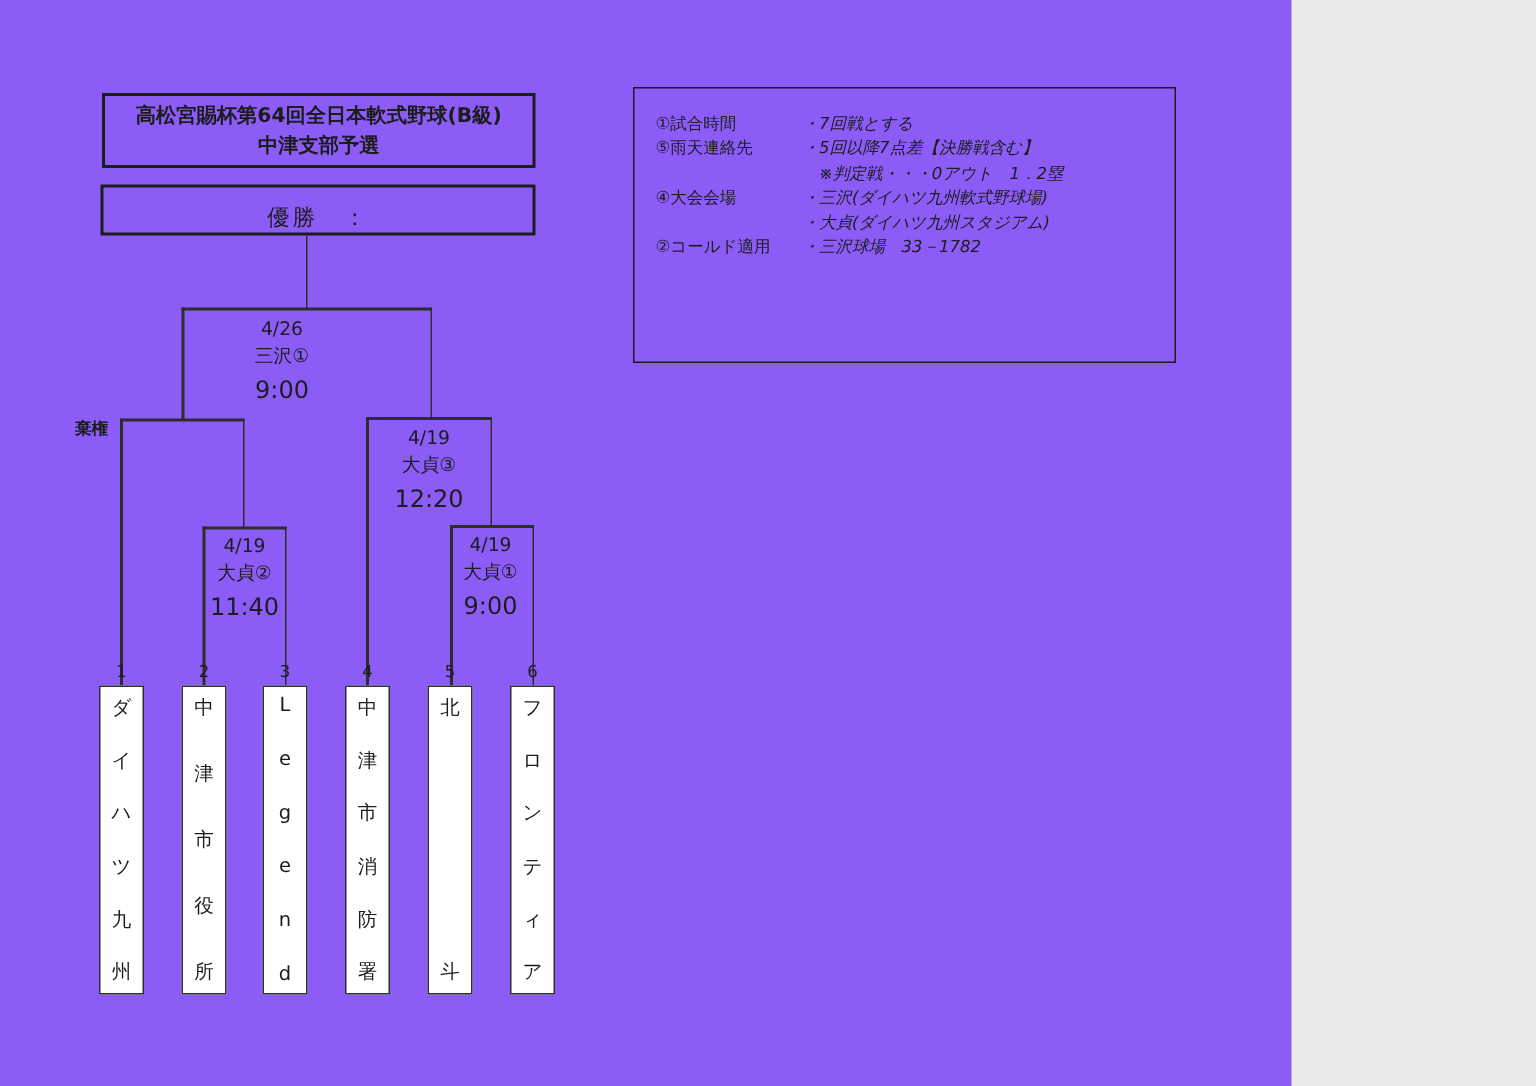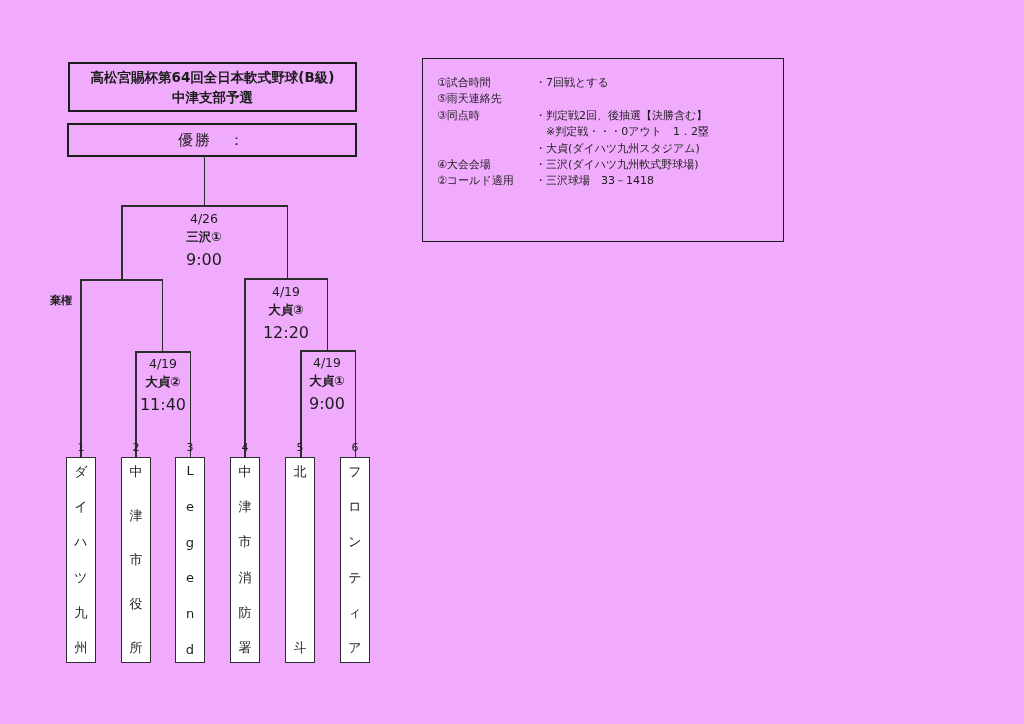--- a/index.html
+++ b/index.html
@@ -1,45 +1,45 @@
 <!DOCTYPE html>
 <html><head>
 <meta charset="utf-8">
 <style>
   html,body{margin:0;padding:0;background:#e9e9e9;}
   .page{
-    position:relative;width:1024px;height:724px;background:#f0abfc;
+    position:relative;width:861px;height:724px;background:#8b5cf6;
     font-family:"DejaVu Sans","Liberation Sans",sans-serif;color:#1c1c1c;overflow:hidden;
   }
   .title-box{
     position:absolute;left:68px;top:62px;width:289px;height:50px;
     border:2px solid #1c1c1c;box-sizing:border-box;
     display:flex;flex-direction:column;justify-content:center;align-items:center;
     font-weight:bold;font-size:13.5px;line-height:20px;text-align:center;
   }
   .champion-box{
     position:absolute;left:67px;top:123px;width:290px;height:34px;
     border:2px solid #1c1c1c;box-sizing:border-box;
-    display:flex;justify-content:center;align-items:center;
+    display:flex;justify-content:center;align-items:flex-end;
     font-size:15px;letter-spacing:2px;
   }
   .notes-box{
     position:absolute;left:422px;top:58px;width:362px;height:184px;
     border:1.5px solid #1c1c1c;box-sizing:border-box;
     padding:16px 0 0 14px;font-size:11px;line-height:16.4px;
   }
   .note-row{display:flex;white-space:pre;}
   .note-label{width:98px;flex:0 0 98px;}
-  .note-text{flex:1;}
+  .note-text{flex:1;font-style:italic;}
   .line{position:absolute;background:#2d2d2d;}
   .match-node{position:absolute;width:100px;text-align:center;}
   .match-date{font-size:12.5px;}
-  .match-venue{font-size:12.5px;margin-top:3px;font-weight:bold;}
+  .match-venue{font-size:12.5px;margin-top:3px;}
   .match-time{font-size:16px;margin-top:4px;}
-  .forfeit{position:absolute;left:50px;top:293px;font-size:11px;font-weight:bold;}
+  .forfeit{position:absolute;left:50px;top:278px;font-size:11px;font-weight:bold;}
   .seed{position:absolute;width:30px;text-align:center;top:441px;font-size:11px;}
   .team-box{
     position:absolute;top:457px;width:30px;height:206px;
     border:1.5px solid #2d2d2d;box-sizing:border-box;background:#ffffff;
     display:flex;flex-direction:column;justify-content:space-between;align-items:center;
     padding:5px 0;font-size:13px;
   }
 </style>
 </head>
 <body>
@@ -50,26 +50,25 @@
     <div>高松宮賜杯第64回全日本軟式野球(B級)</div>
     <div>中津支部予選</div>
   </div>
 
   <div class="champion-box">
     <span>優勝　：</span>
   </div>
 
   <div class="notes-box">
     <div class="note-row"><span class="note-label">①試合時間</span><span class="note-text">・7回戦とする</span></div>
-    <div class="note-row"><span class="note-label">⑤雨天連絡先</span></div>
-    <div class="note-row"><span class="note-label">③同点時</span><span class="note-text">・判定戦2回、後抽選【決勝含む】</span></div>
+    <div class="note-row"><span class="note-label">⑤雨天連絡先</span><span class="note-text">・5回以降7点差【決勝戦含む】</span></div>
     <div class="note-row"><span class="note-label"></span><span class="note-text">　※判定戦・・・0アウト　1．2塁</span></div>
+    <div class="note-row"><span class="note-label">④大会会場</span><span class="note-text">・三沢(ダイハツ九州軟式野球場)</span></div>
     <div class="note-row"><span class="note-label"></span><span class="note-text">・大貞(ダイハツ九州スタジアム)</span></div>
-    <div class="note-row"><span class="note-label">④大会会場</span><span class="note-text">・三沢(ダイハツ九州軟式野球場)</span></div>
-    <div class="note-row"><span class="note-label">②コールド適用</span><span class="note-text">・三沢球場　33－1418</span></div>
+    <div class="note-row"><span class="note-label">②コールド適用</span><span class="note-text">・三沢球場　33－1782</span></div>
     <div class="note-row"><span class="note-label"></span></div>
   </div>
 
   <div class="line" style="left:203.5px;top:156px;width:1.5px;height:50px;"></div>
   <div class="line" style="left:121px;top:205px;width:167px;height:1.5px;"></div>
   <div class="line" style="left:121px;top:205px;width:1.5px;height:75px;"></div>
   <div class="line" style="left:286.5px;top:205px;width:1.5px;height:74px;"></div>
   <div class="line" style="left:80px;top:279px;width:83px;height:1.5px;"></div>
   <div class="line" style="left:80px;top:279px;width:1.5px;height:178px;"></div>
   <div class="line" style="left:161.5px;top:279px;width:1.5px;height:73px;"></div>
@@ -78,21 +77,21 @@
   <div class="line" style="left:189.5px;top:351px;width:1.5px;height:106px;"></div>
   <div class="line" style="left:244px;top:278px;width:84px;height:1.5px;"></div>
   <div class="line" style="left:244px;top:278px;width:1.5px;height:179px;"></div>
   <div class="line" style="left:326.5px;top:278px;width:1.5px;height:73px;"></div>
   <div class="line" style="left:300px;top:350px;width:56px;height:1.5px;"></div>
   <div class="line" style="left:300px;top:350px;width:1.5px;height:107px;"></div>
   <div class="line" style="left:354.5px;top:350px;width:1.5px;height:107px;"></div>
 
   <div class="forfeit">棄権</div>
 
-  <div class="match-node" style="left:154px;top:211px;">
+  <div class="match-node" style="left:138px;top:211px;">
     <div class="match-date">4/26</div>
     <div class="match-venue">三沢①</div>
     <div class="match-time">9:00</div>
   </div>
   <div class="match-node" style="left:236px;top:284px;">
     <div class="match-date">4/19</div>
     <div class="match-venue">大貞③</div>
     <div class="match-time">12:20</div>
   </div>
   <div class="match-node" style="left:113px;top:356px;">

